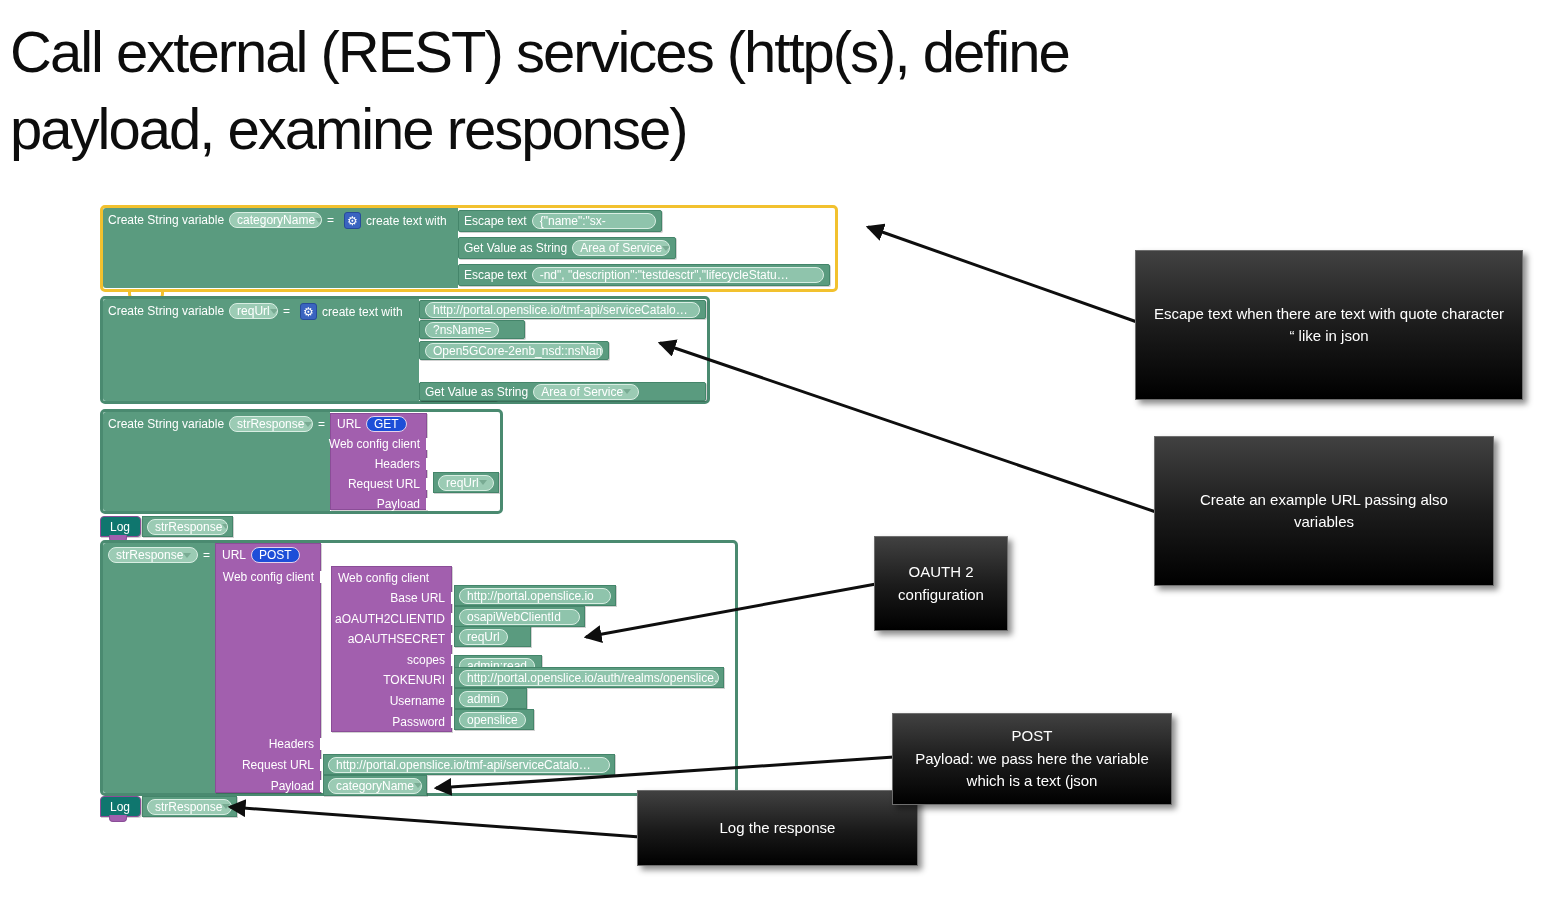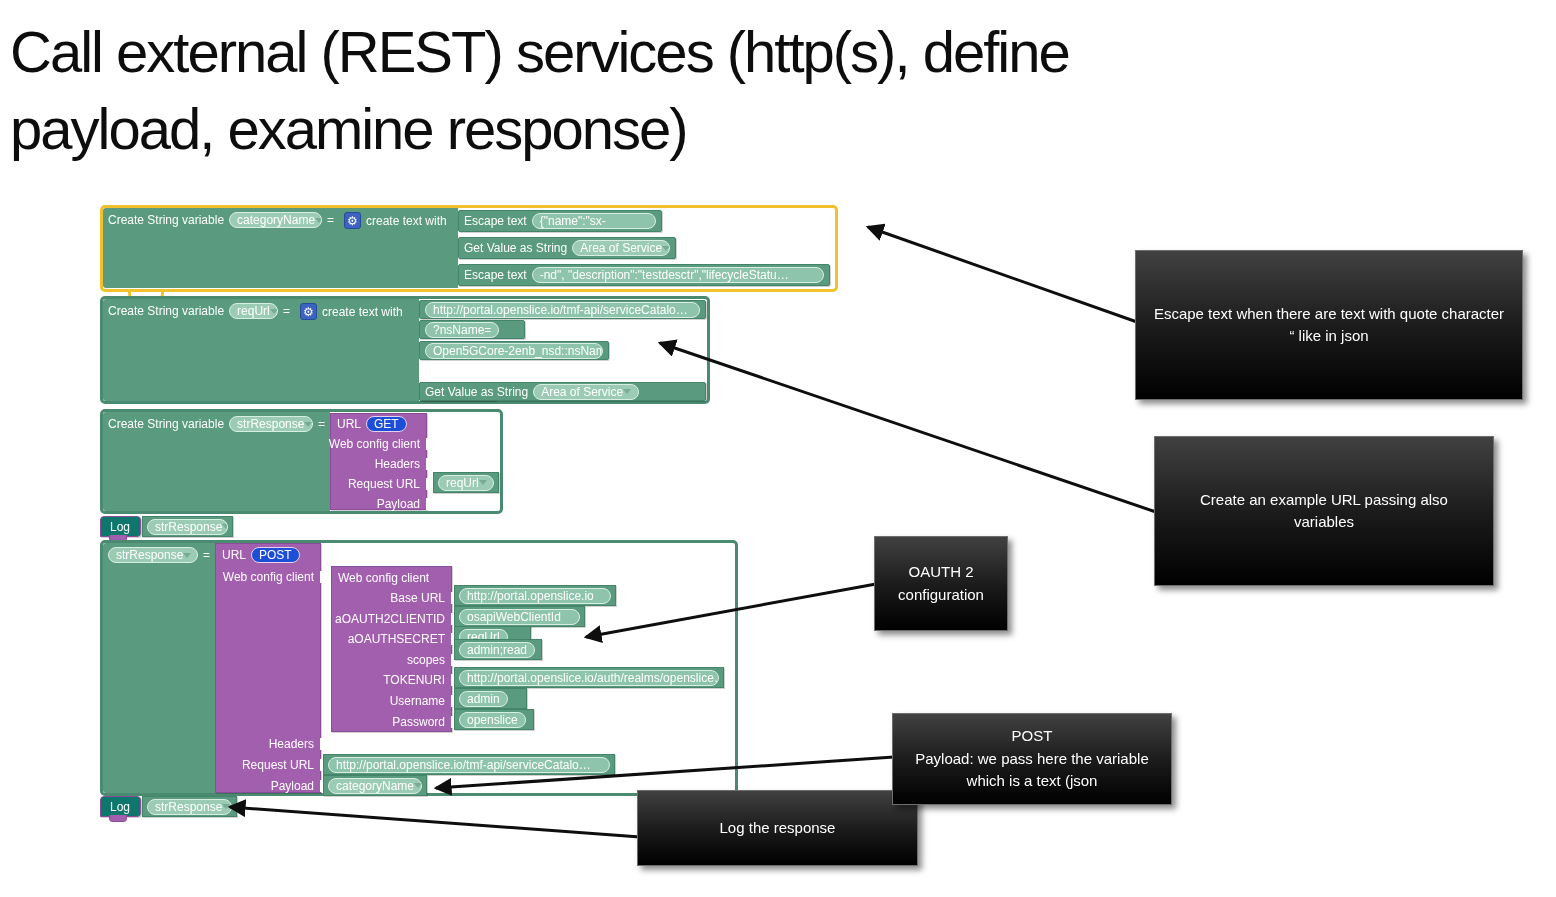--- a/index.html
+++ b/index.html
@@ -265,21 +265,21 @@
 
     <div class="valrow" style="left:351px; top:42px; width:162px;">
       <span class="pill grow">http://portal.openslice.io</span>
     </div>
     <div class="valrow" style="left:351px; top:63px; width:131px;">
       <span class="pill grow">osapiWebClientId</span>
     </div>
     <div class="valrow" style="left:351px; top:83px; width:77px;">
       <span class="pill">reqUrl</span>
     </div>
-    <div class="valrow" style="left:351px; top:96px; width:88px;">
+    <div class="valrow" style="left:351px; top:112px; width:88px;">
       <span class="pill">admin;read</span>
     </div>
     <div class="valrow" style="left:351px; top:124px; width:270px;">
       <span class="pill grow">http://portal.openslice.io/auth/realms/openslice…</span>
     </div>
     <div class="valrow" style="left:351px; top:145px; width:73px;">
       <span class="pill">admin</span>
     </div>
     <div class="valrow" style="left:351px; top:166px; width:80px;">
       <span class="pill">openslice</span>

